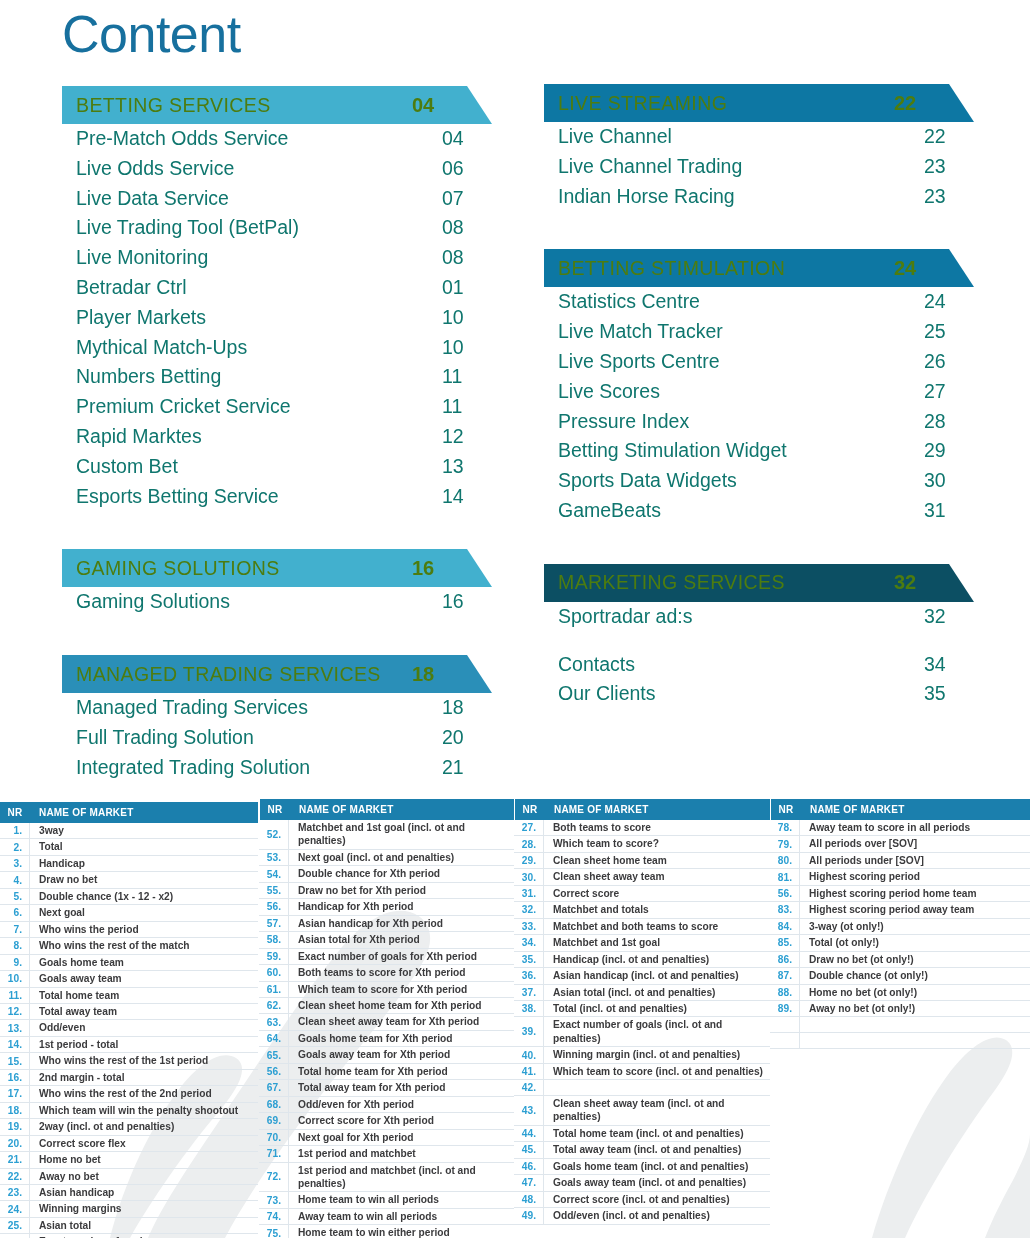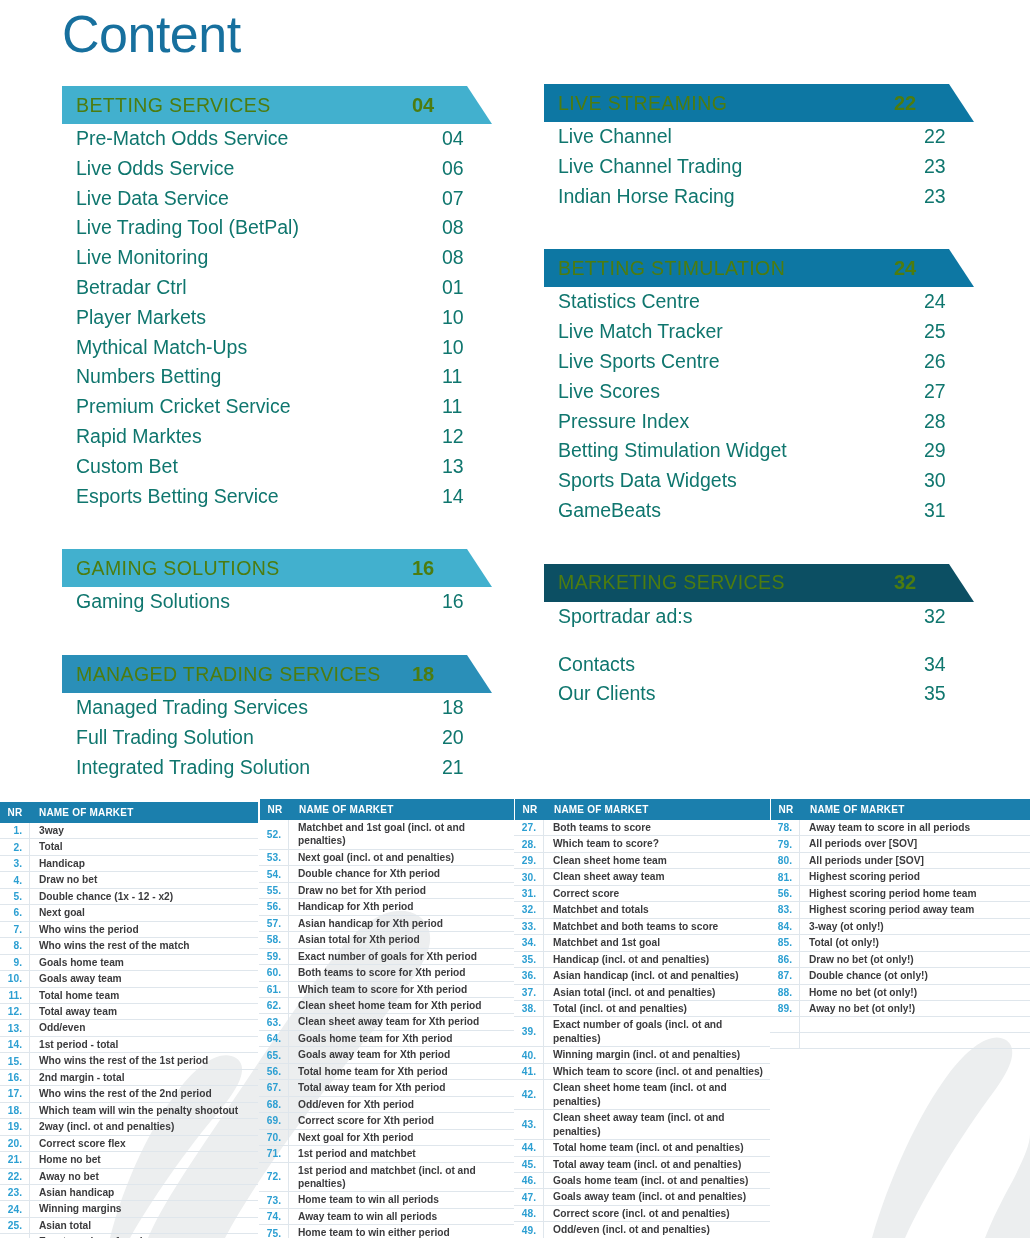--- a/index.html
+++ b/index.html
@@ -659,21 +659,20 @@
           <div class="trow">
             <div class="c-nr">40.</div>
             <div class="c-name">Winning margin (incl. ot and penalties)</div>
           </div>
           <div class="trow">
             <div class="c-nr">41.</div>
             <div class="c-name">Which team to score (incl. ot and penalties)</div>
           </div>
           <div class="trow">
             <div class="c-nr">42.</div>
-            <div class="c-name">Clean sheet home team (incl. ot and penalties)</div>
           </div>
           <div class="trow">
             <div class="c-nr">43.</div>
             <div class="c-name">Clean sheet away team (incl. ot and penalties)</div>
           </div>
           <div class="trow">
             <div class="c-nr">44.</div>
             <div class="c-name">Total home team (incl. ot and penalties)</div>
           </div>
           <div class="trow">

